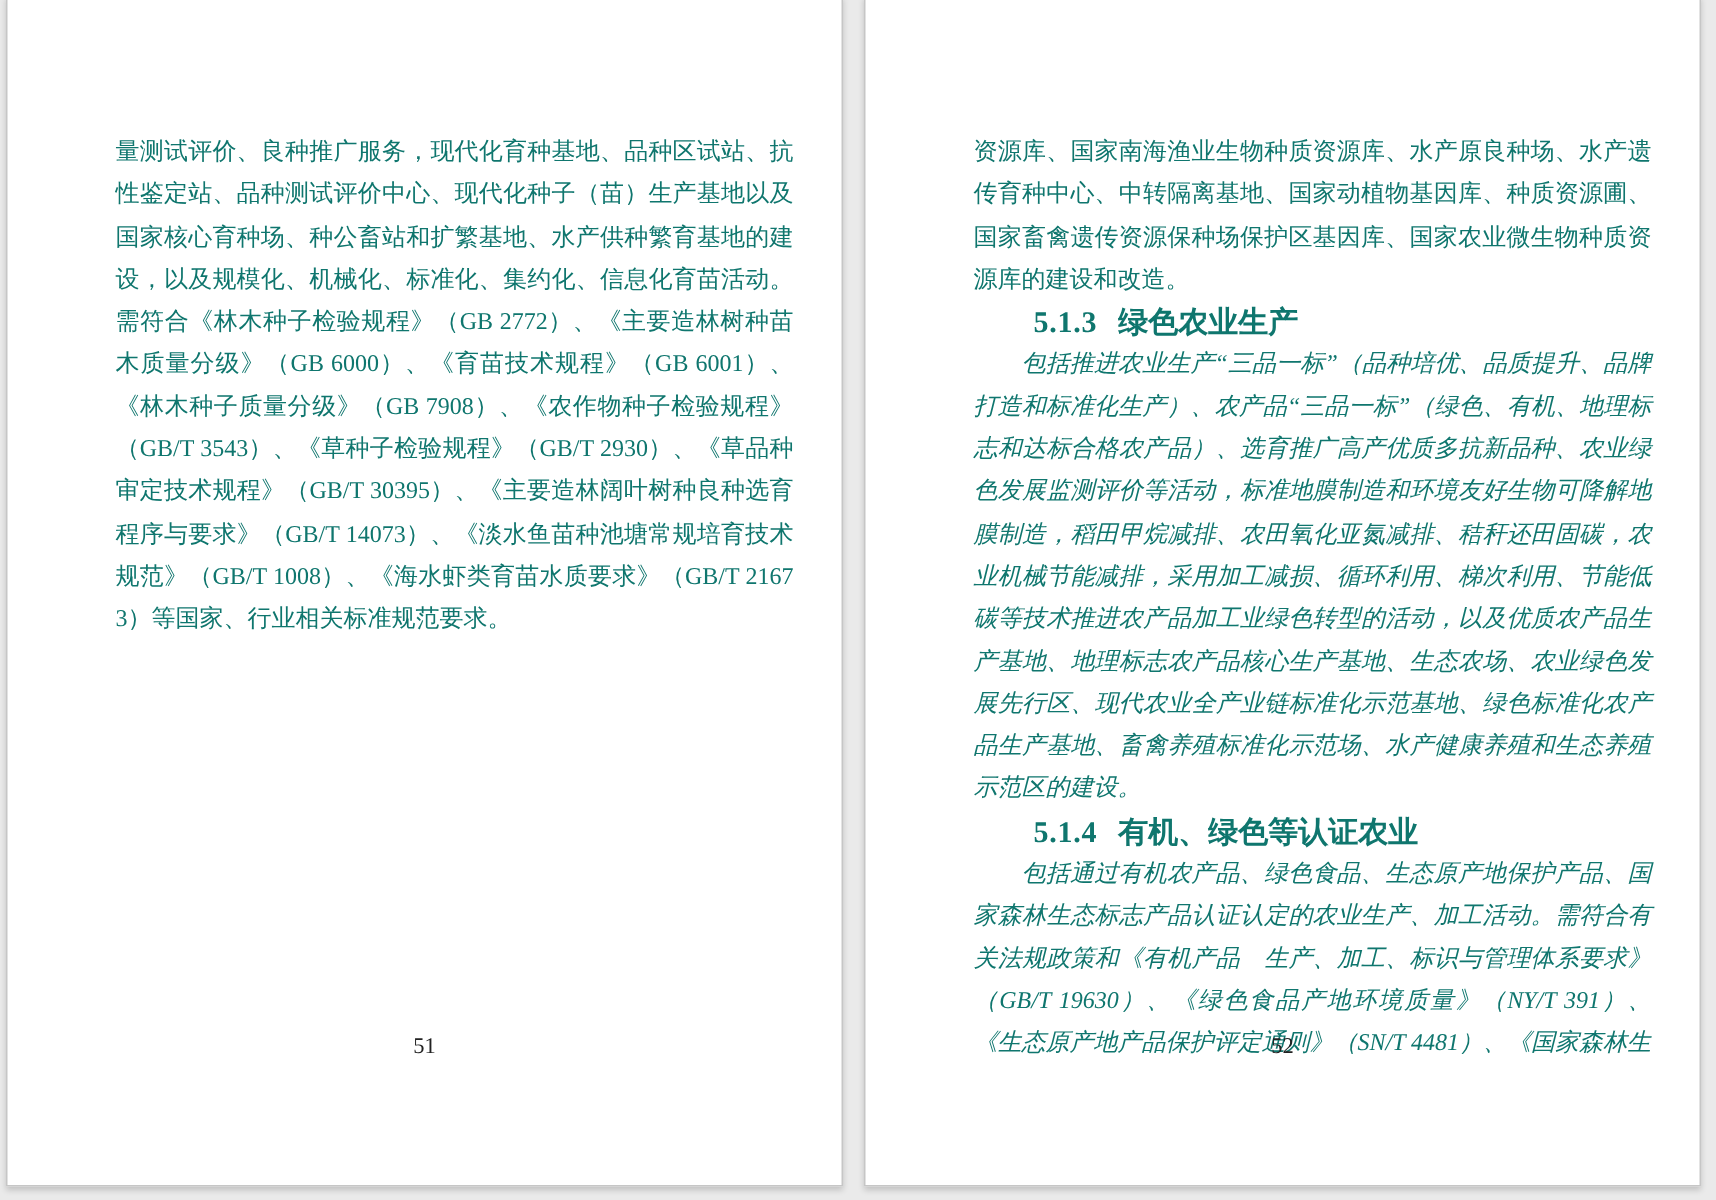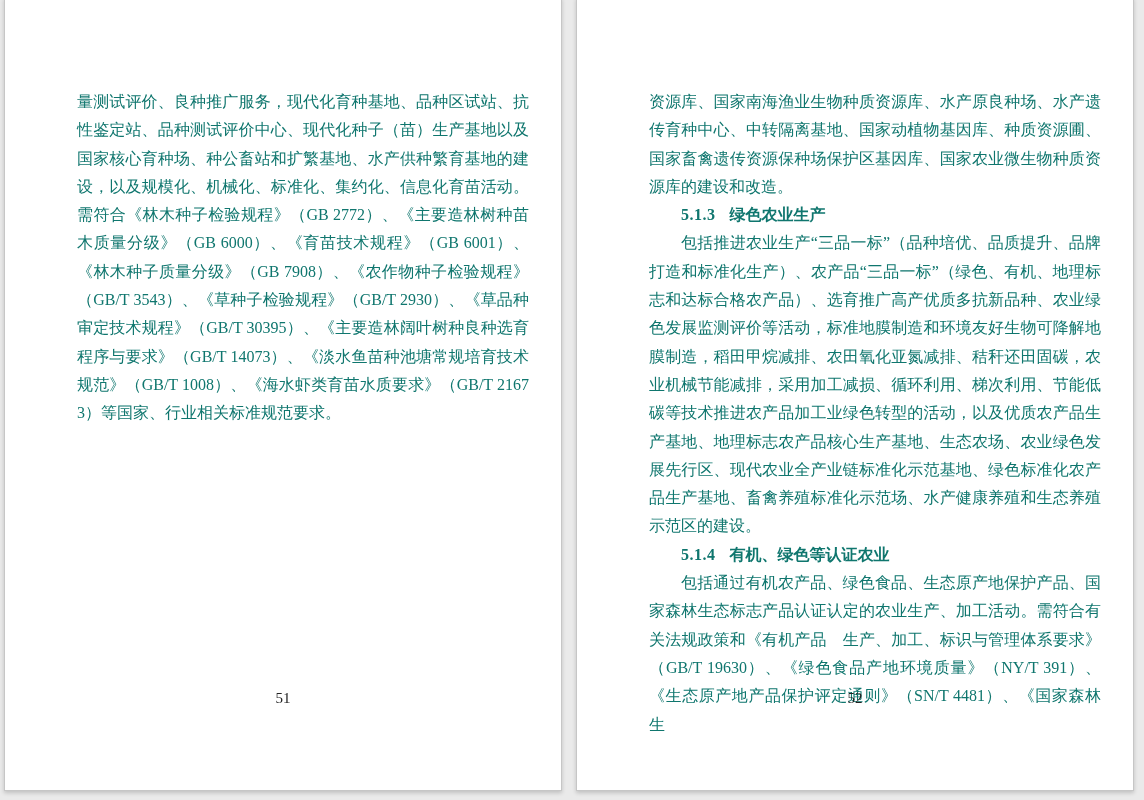--- a/index.html
+++ b/index.html
@@ -34,25 +34,25 @@
     color: #0f766e;
     font-size: 16px;
     line-height: 28.3px;
     text-align: justify;
     word-break: break-all;
   }
   p.para {
     margin: 0;
     padding: 0;
   }
-  p.para.indent { text-indent: 2em; }
+  p.para.indent { text-indent: 2em; font-style: italic; }
   h3.heading {
     margin: 0;
     padding: 0;
-    font-size: 16px;
+    font-size: 20px;
     line-height: 28.3px;
     font-weight: bold;
     text-indent: 2em;
     text-align: left;
   }
   h3.heading .h-num {
     margin-right: 14px;
     letter-spacing: 0.5px;
   }
   .page-number {

